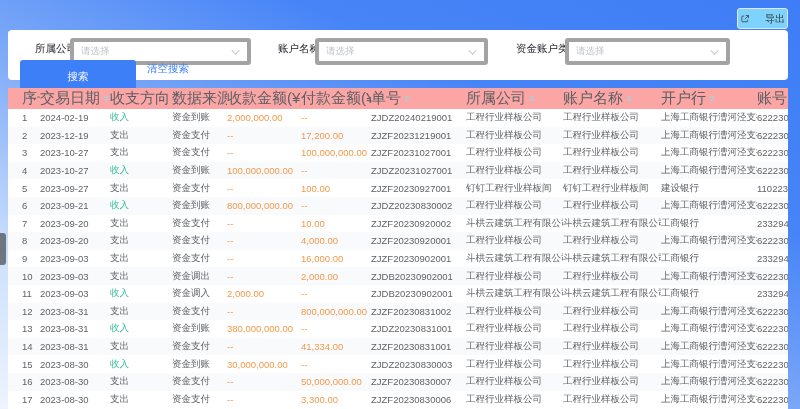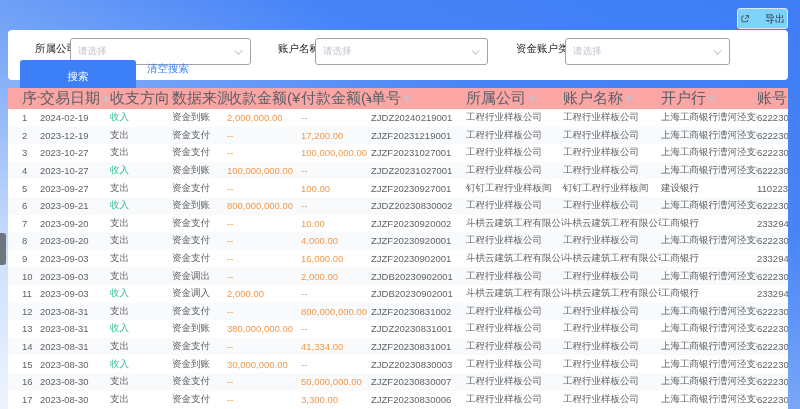--- a/index.html
+++ b/index.html
@@ -17,21 +17,21 @@
     border-radius:3px; display:flex; align-items:center; justify-content:center; gap:15px; cursor:pointer; }
   .export-btn span { font-size:10px; color:#333; }
   .export-btn svg { width:10px; height:10px; }
 
   
   .sliver { position:absolute; left:0; top:233px; width:6px; height:32px; background:#5f6368; border-radius:0 3px 3px 0; opacity:.85; }
 
   
   .filter-card { position:absolute; left:8px; top:30px; width:780px; height:50px; background:#fff; border-radius:4px; }
   .f-label { position:absolute; top:12px; font-size:10.5px; color:#20242b; white-space:nowrap; }
-  .f-select { position:absolute; top:8px; height:27px; border:1px solid #a3a3a3; border-radius:3px; background:#fff;
+  .f-select { position:absolute; top:8px; height:27px; border:4px solid #a3a3a3; border-radius:3px; background:#fff;
     display:flex; align-items:center; justify-content:space-between; padding:0 7px; cursor:pointer; }
   .f-select .ph { font-size:9.5px; color:#C0C4CC; }
   .caret { width:6px; height:6px; border-left:1.2px solid #C0C4CC; border-bottom:1.2px solid #C0C4CC;
     transform:rotate(-45deg) translateY(-2px); flex:0 0 auto; }
   .caret.blue { border-color:#3D7FF7; }
   .expand-link { position:absolute; left:728px; top:12px; display:flex; align-items:center; gap:5px; cursor:pointer; }
   .expand-link span.txt { font-size:10.5px; color:#3D7FF7; }
   .search-btn { position:absolute; left:12px; top:30px; width:116px; height:33px; background:#3D7FF7; border:none;
     border-radius:3px; color:#fff; font-size:10.5px; font-family:inherit; cursor:pointer; }
   .clear-btn { position:absolute; left:139px; top:30px; height:19px; line-height:19px; background:none; border:none;

